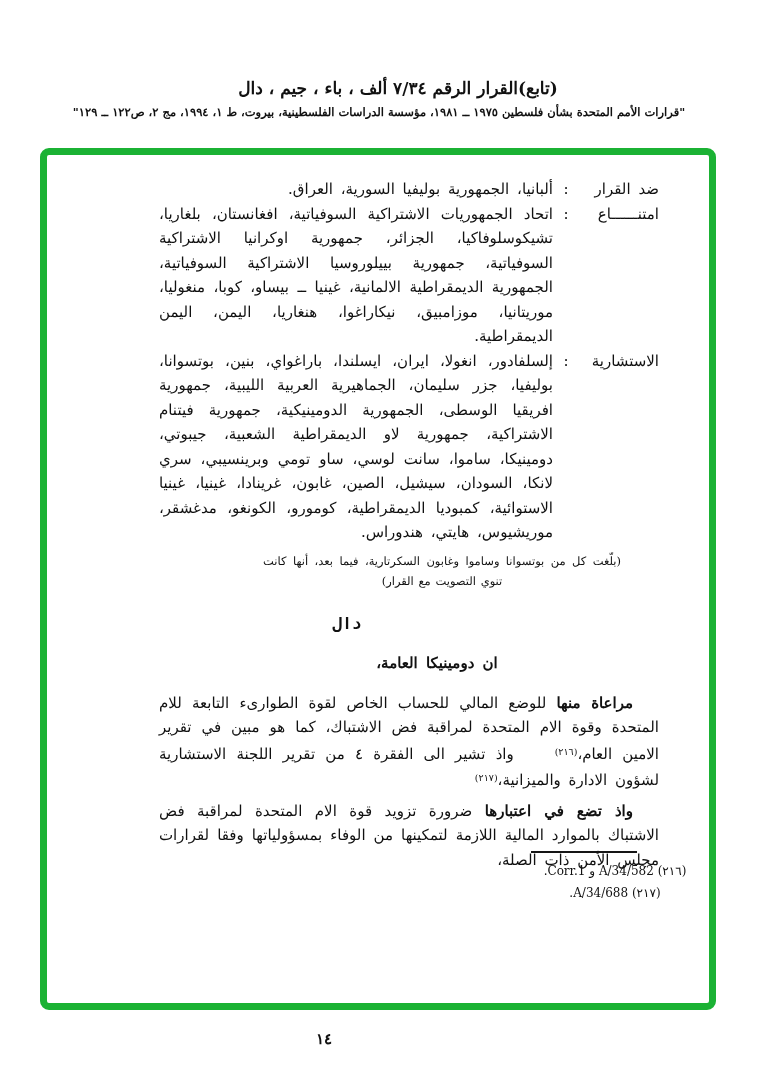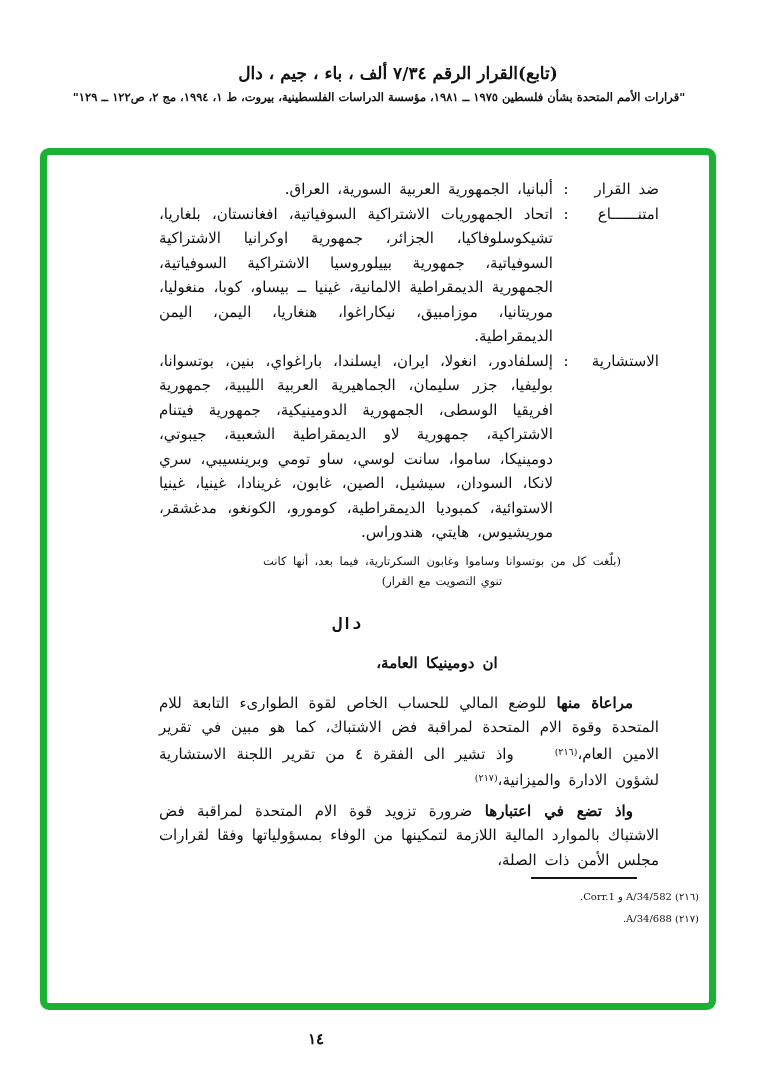--- a/index.html
+++ b/index.html
@@ -1,21 +1,21 @@
 <!DOCTYPE html>
 <html lang="ar"><head>
 <meta charset="utf-8">
 <style>
   html,body{margin:0;padding:0;background:#ffffff;}
   body{
     width:758px;height:1078px;position:relative;overflow:hidden;
     font-family:"DejaVu Serif", serif;color:#111;
   }
   
-  .header{position:absolute;top:63px;left:0;width:758px;direction:rtl;}
+  .header{position:absolute;top:78px;left:0;width:758px;direction:rtl;}
   .header-title{
     width:600px;margin:0 auto 0 98px;text-align:center;
     font-size:17px;font-weight:bold;letter-spacing:.2px;
   }
   .header-citation{
     margin:7px 45px 0 45px;text-align:center;
     font-size:11.5px;font-weight:bold;
   }
   
   .res-box{
@@ -43,48 +43,48 @@
   .preamble{
     margin-top:14px;text-align:center;font-weight:bold;font-size:15px;
     transform:translateX(28px);
   }
   .paras{margin-top:15px;}
   .body-para{margin:4px 0 6px 0;text-indent:26px;}
   .bold{font-weight:bold;}
   .fnref{font-size:9.5px;vertical-align:4px;}
   
   .footnotes{
-    position:absolute;top:722px;right:10px;direction:rtl;text-align:right;
-    font-size:10px;line-height:22px;
+    position:absolute;top:696px;right:10px;direction:rtl;text-align:center;
+    font-size:12px;line-height:22px;
   }
   .footnote-rule{
     width:106px;height:0;border-top:2px solid #151515;margin:0 62px 7px 0;
   }
   .footnote-line{white-space:nowrap;}
   
   .page-number{
     position:absolute;top:1030px;left:0;width:632px;text-align:center;
-    font-size:15px;font-weight:bold;
+    font-size:15px;font-weight:bold;padding-left:8px;
   }
 </style>
 </head>
 <body>
 
 <div class="header">
   <div class="header-title">(تابع)القرار الرقم ٧/٣٤ ألف ، باء ، جيم ، دال</div>
   <div class="header-citation">"قرارات الأمم المتحدة بشأن فلسطين ١٩٧٥ ــ ١٩٨١، مؤسسة الدراسات الفلسطينية، بيروت، ط ١، ١٩٩٤، مج ٢، ص١٢٢ ــ ١٢٩"</div>
 </div>
 
 <div class="res-box" style="border-color: rgb(27, 178, 52);">
   <div class="box-content">
     <div>
         <div class="vote-row">
           <div class="vote-label">ضد القرار</div>
           <div class="vote-colon">:</div>
-          <div class="vote-text">ألبانيا، الجمهورية العربية السورية، العراق.</div>
+          <div class="vote-text">ألبانيا، الجمهورية بوليفيا السورية، العراق.</div>
         </div>
         <div class="vote-row">
           <div class="vote-label">امتنــــــاع</div>
           <div class="vote-colon">:</div>
           <div class="vote-text">اتحاد الجمهوريات الاشتراكية السوفياتية، افغانستان، بلغاريا، تشيكوسلوفاكيا، الجزائر، جمهورية اوكرانيا الاشتراكية السوفياتية، جمهورية بييلوروسيا الاشتراكية السوفياتية، الجمهورية الديمقراطية الالمانية، غينيا ــ بيساو، كوبا، منغوليا، موريتانيا، موزامبيق، نيكاراغوا، هنغاريا، اليمن، اليمن الديمقراطية.</div>
         </div>
         <div class="vote-row">
           <div class="vote-label">الاستشارية</div>
           <div class="vote-colon">:</div>
           <div class="vote-text">إلسلفادور، انغولا، ايران، ايسلندا، باراغواي، بنين، بوتسوانا، بوليفيا، جزر سليمان، الجماهيرية العربية الليبية، جمهورية افريقيا الوسطى، الجمهورية الدومينيكية، جمهورية فيتنام الاشتراكية، جمهورية لاو الديمقراطية الشعبية، جيبوتي، دومينيكا، ساموا، سانت لوسي، ساو تومي وبرينسيبي، سري لانكا، السودان، سيشيل، الصين، غابون، غرينادا، غينيا، غينيا الاستوائية، كمبوديا الديمقراطية، كومورو، الكونغو، مدغشقر، موريشيوس، هايتي، هندوراس.</div>

